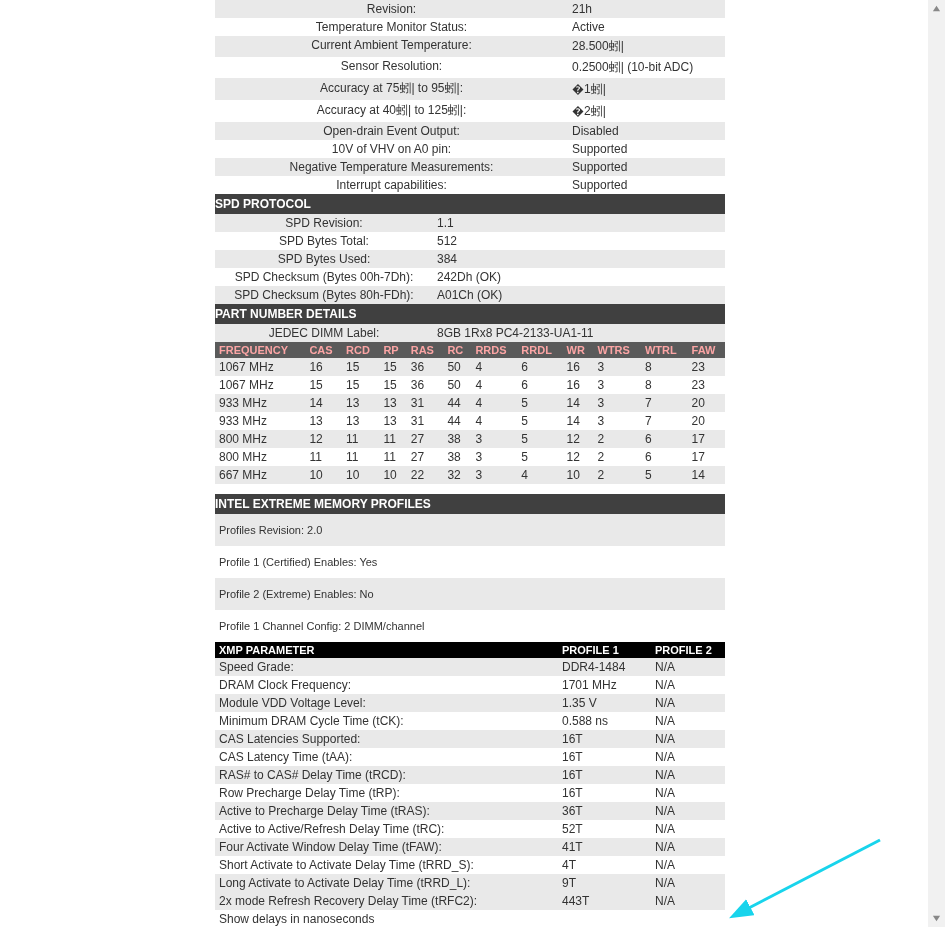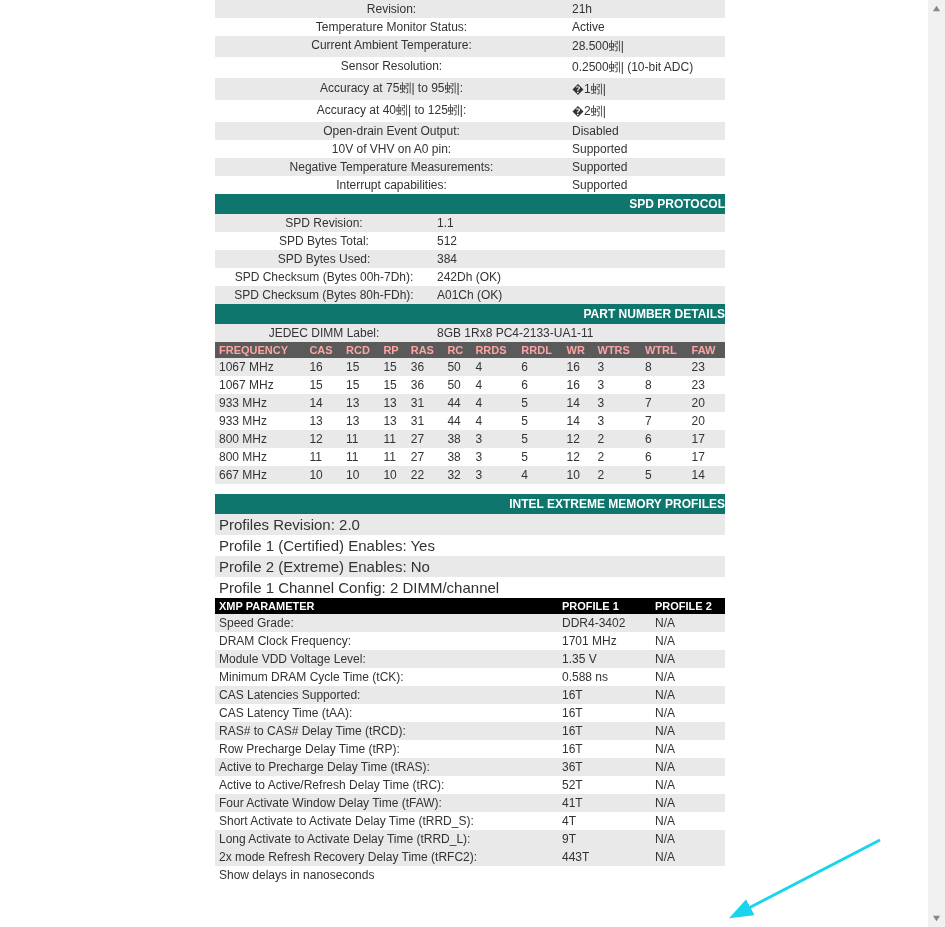--- a/index.html
+++ b/index.html
@@ -50,24 +50,24 @@
     border-collapse: collapse;
     font-size: 12px;
   }
   table.kv td {
     padding: 2px 4px;
     vertical-align: top;
   }
   .row-alt { background: #e9e9e9; }
   .row-norm { background: #ffffff; }
   .section-header {
-    background: #0f766e;
+    background: #404040;
     color: #fff;
     font-weight: bold;
-    text-align: right;
+    text-align: left;
     padding: 3px 0;
     font-size: 12px;
   }
   .kv .label { width: 345px; text-align: center; }
   .kv .value { }
   
   .kv.narrow .label { width: 210px; }
   table.timing {
     width: 100%;
     border-collapse: collapse;
@@ -88,22 +88,22 @@
   table.xmp th, table.xmp td {
     text-align: left;
     padding: 2px 4px;
   }
   table.xmp thead tr { background: #000000; color: #fff; }
   table.xmp thead th { font-weight: bold; font-size: 11px; }
   .xmp .p { width: 335px; }
   .xmp .v1 { width: 85px; }
   .xmp .v2 { }
   .info-line {
-    padding: 2px 4px;
-    font-size: 15px;
+    padding: 10px 4px;
+    font-size: 11px;
   }
   .link-like {
     color: #333;
     text-align: left;
     padding: 2px 4px;
     cursor: pointer;
     font-size: 12px;
   }
   .arrow-annot {
     position: absolute;
@@ -333,21 +333,21 @@
       <thead>
         <tr>
           <th class="p">XMP PARAMETER</th>
           <th class="v1">PROFILE 1</th>
           <th class="v2">PROFILE 2</th>
         </tr>
       </thead>
       <tbody id="xmp-body">
           <tr class="row-alt">
             <td class="p">Speed Grade:</td>
-            <td class="v1">DDR4-3402</td>
+            <td class="v1">DDR4-1484</td>
             <td class="v2">N/A</td>
           </tr>
           <tr class="row-norm">
             <td class="p">DRAM Clock Frequency:</td>
             <td class="v1">1701 MHz</td>
             <td class="v2">N/A</td>
           </tr>
           <tr class="row-alt">
             <td class="p">Module VDD Voltage Level:</td>
             <td class="v1">1.35 V</td>

